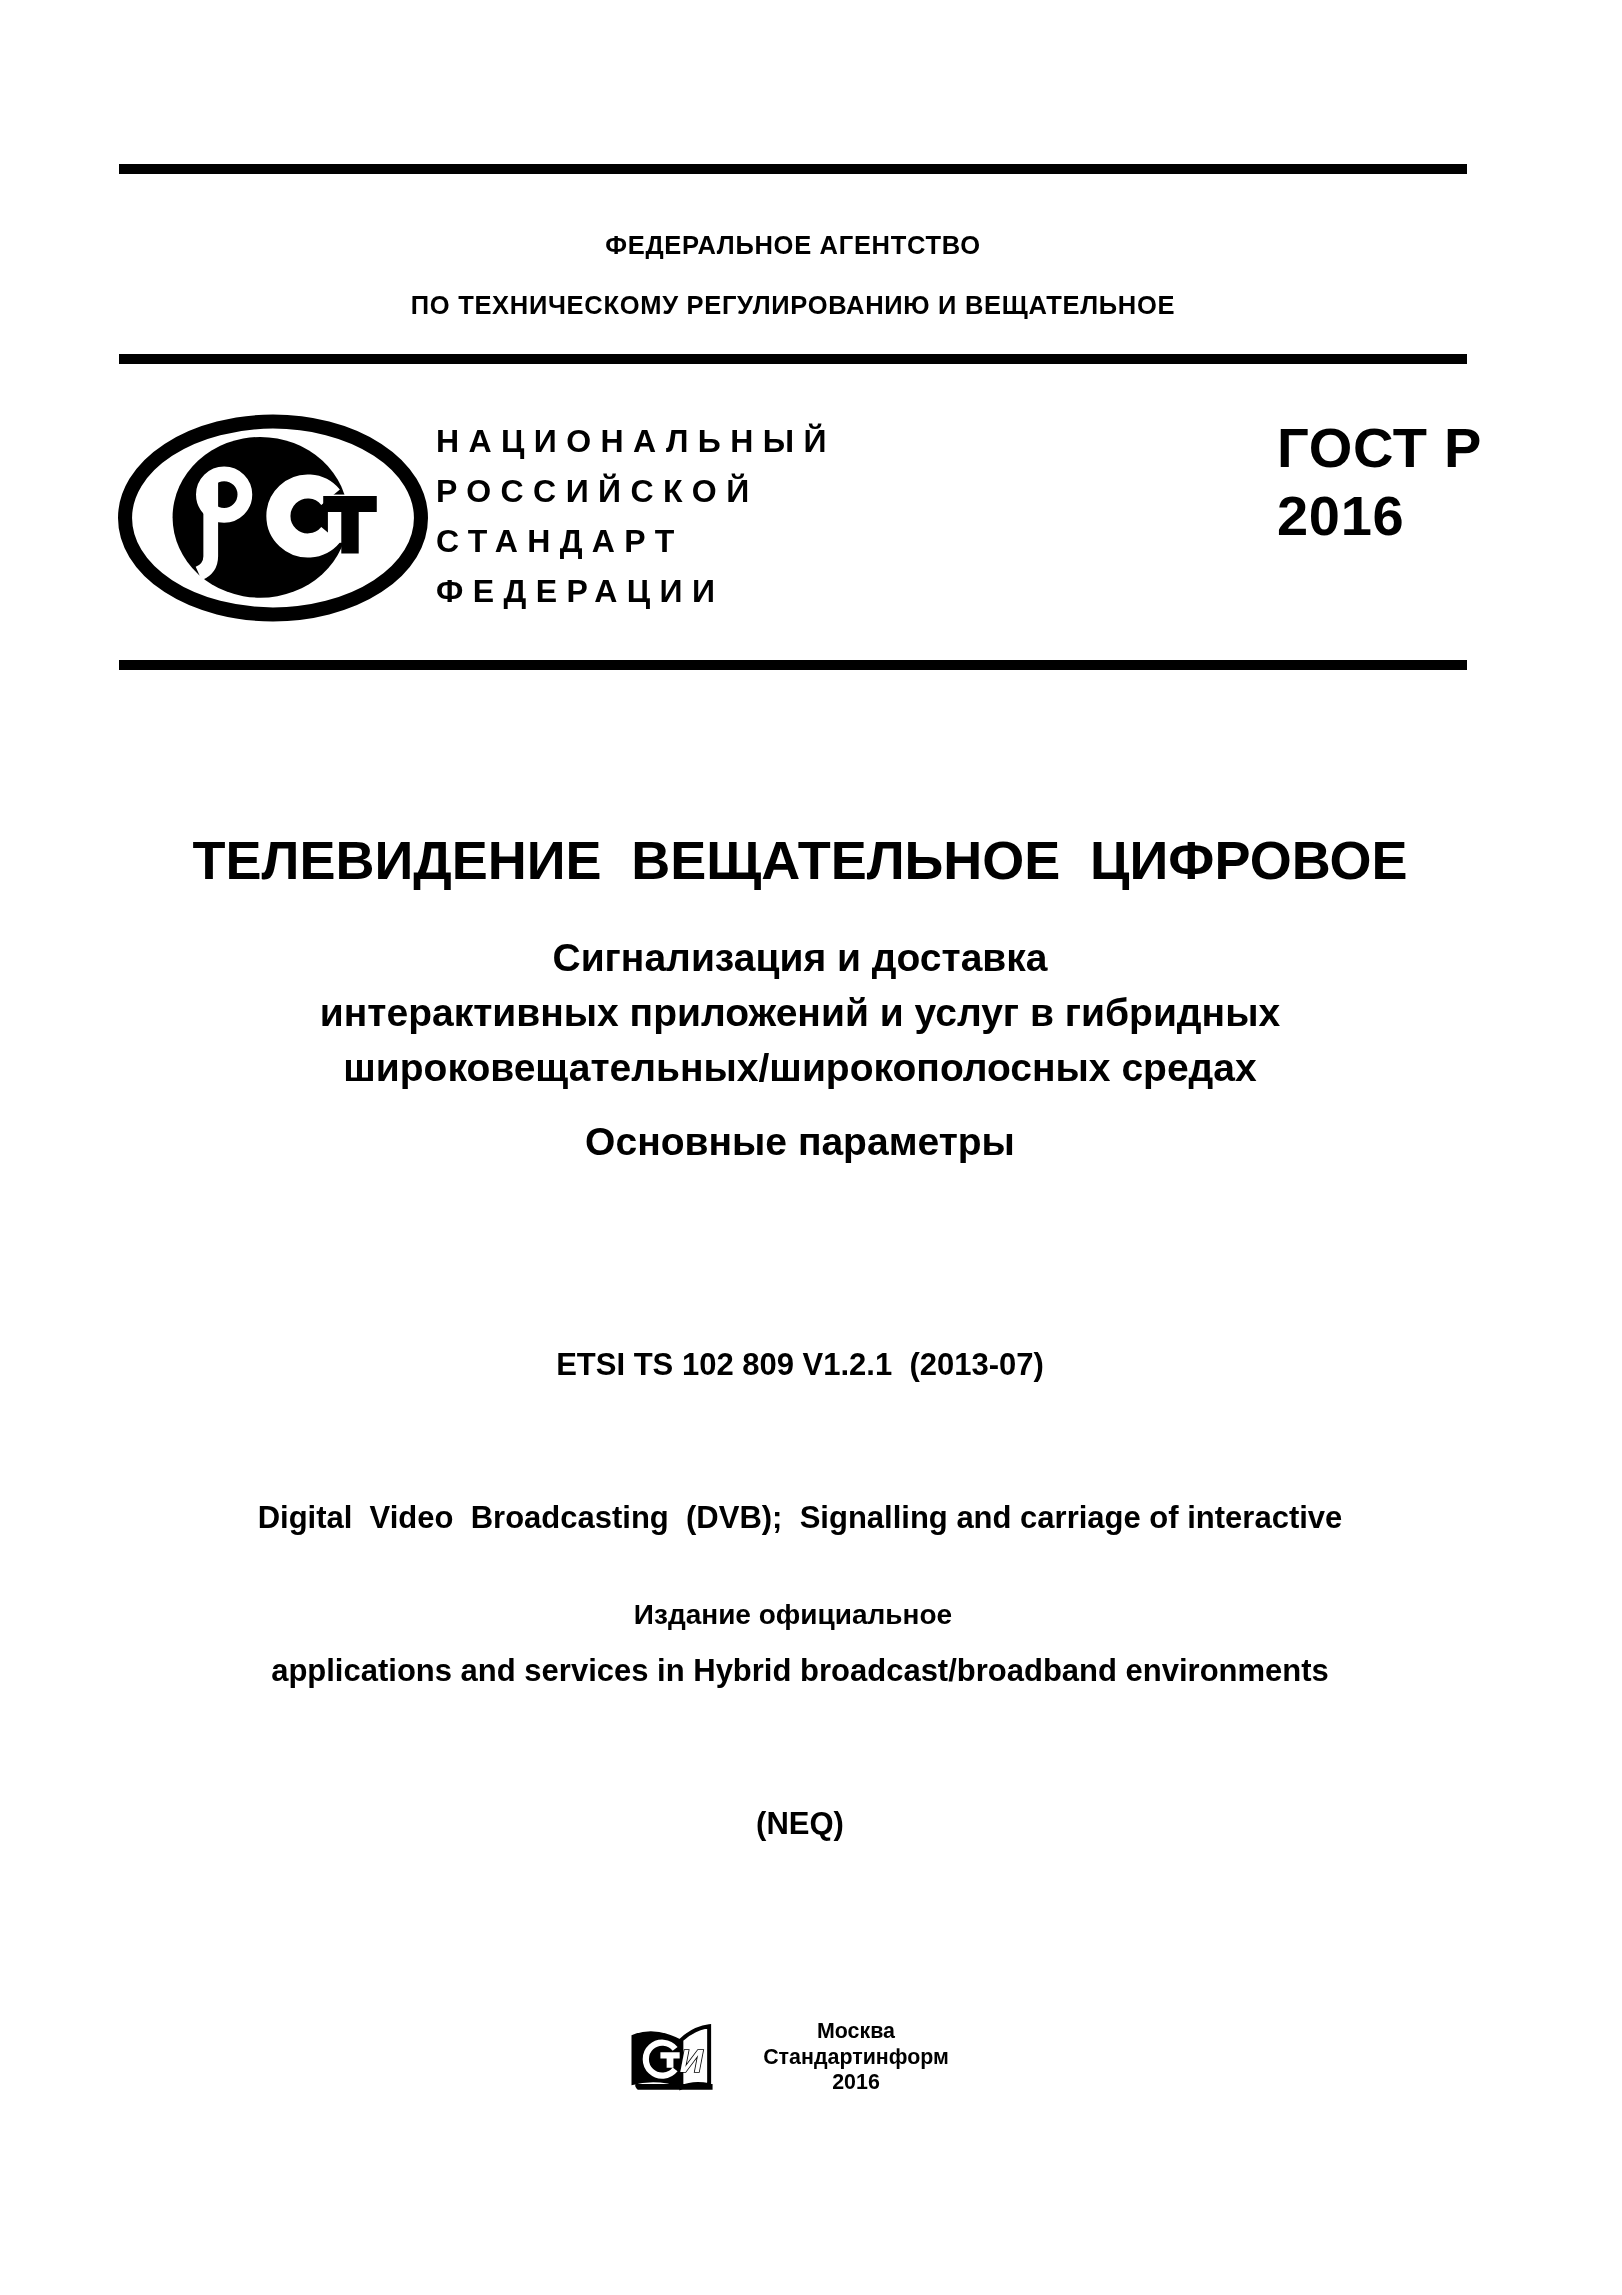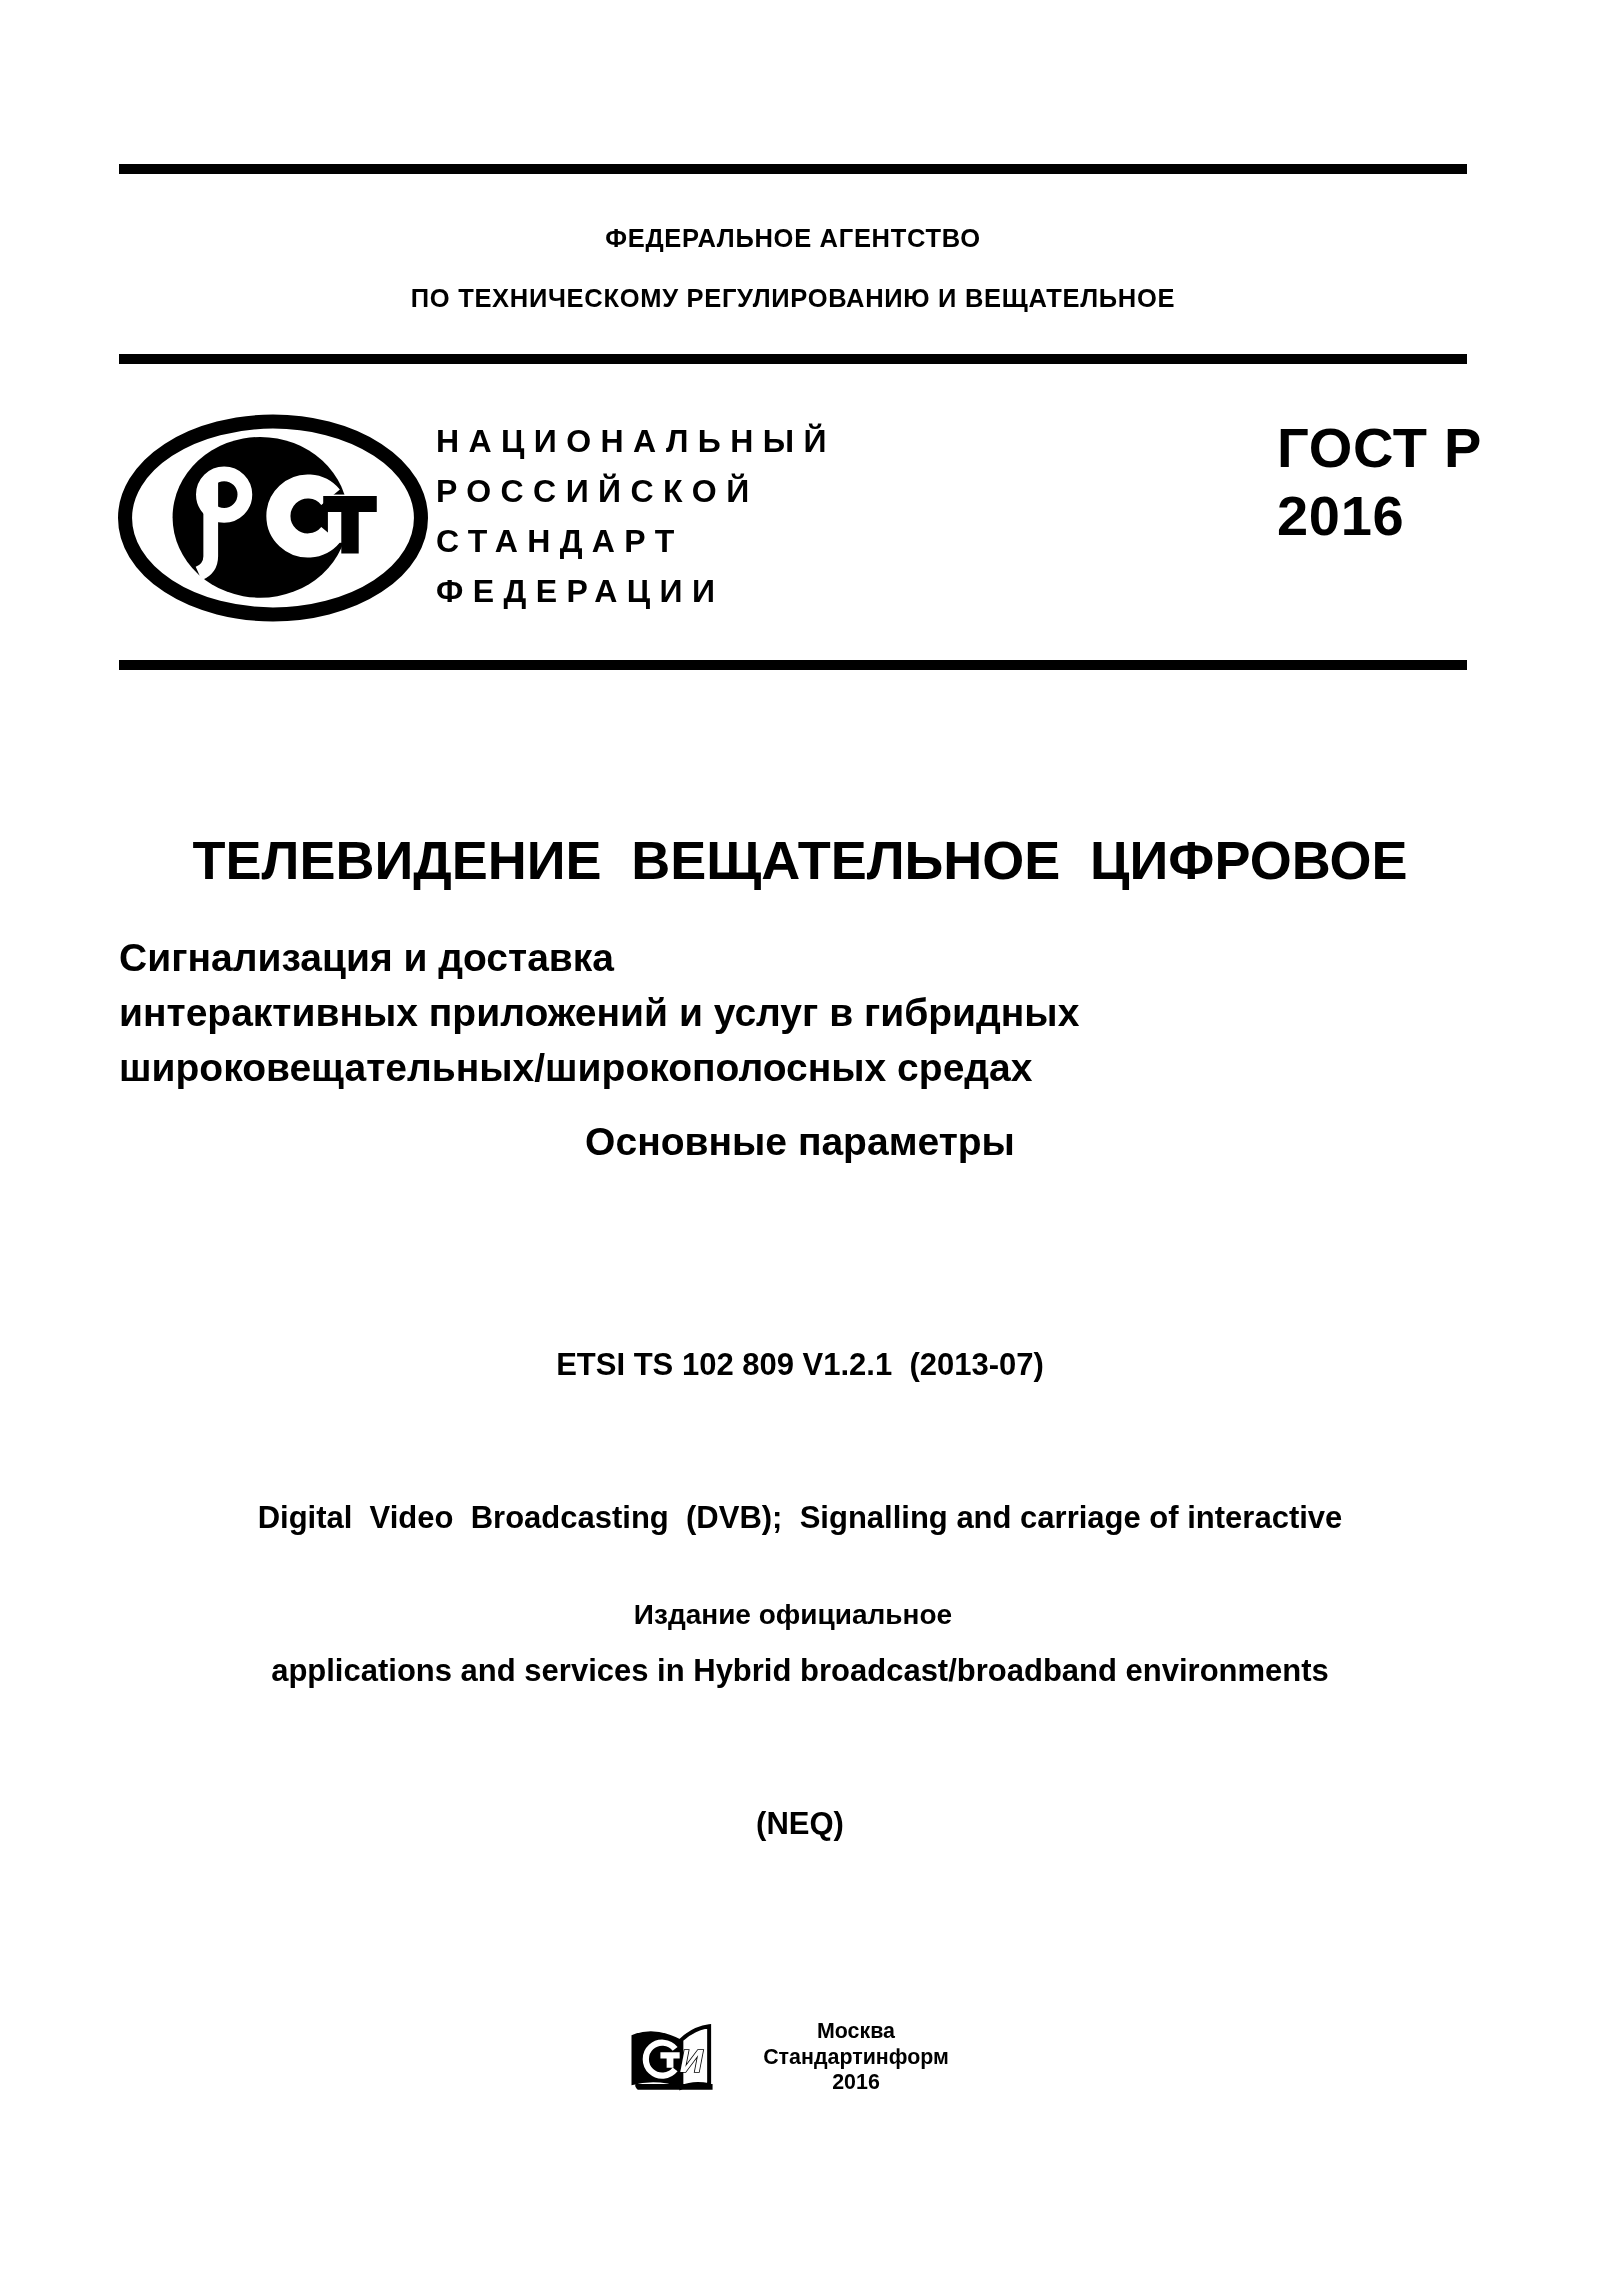--- a/index.html
+++ b/index.html
@@ -8,21 +8,21 @@
     width:1623px;height:2295px;
     margin:0 auto;
     background:#ffffff;
     font-family:"Liberation Sans", sans-serif;
     color:#000;
     overflow:hidden;
   }
   .rule{position:absolute;left:119px;width:1348px;height:10px;background:#000;}
   
   .agency{
-    position:absolute;top:208px;left:119px;width:1348px;
+    position:absolute;top:215px;left:119px;width:1348px;
     font-size:25.5px;line-height:60px;font-weight:700;text-align:center;
     letter-spacing:0.7px;
   }
   
   .natl{
     position:absolute;top:416px;left:436px;width:798px;
     font-size:32px;line-height:50px;font-weight:700;
     letter-spacing:9.4px;
   }
   .desig{
@@ -32,21 +32,21 @@
   }
   .rst-logo{position:absolute;left:117px;top:414px;width:312px;height:208px;}
   
   .main-title{
     position:absolute;top:828px;left:119px;width:1362px;
     font-size:54px;line-height:64px;font-weight:700;text-align:center;
     word-spacing:14.7px;white-space:nowrap;
   }
   .subtitle{
     position:absolute;top:930px;left:119px;width:1362px;
-    font-size:39px;line-height:55px;font-weight:700;
+    font-size:39px;line-height:55px;font-weight:700;text-align:center;
   }
   .section-title{
     position:absolute;top:1118px;left:119px;width:1362px;
     font-size:39px;line-height:47px;font-weight:700;text-align:center;
   }
   .reference{
     position:absolute;top:1237px;left:119px;width:1362px;
     font-size:31px;line-height:51px;font-weight:700;text-align:center;
     white-space:pre-wrap;
   }

